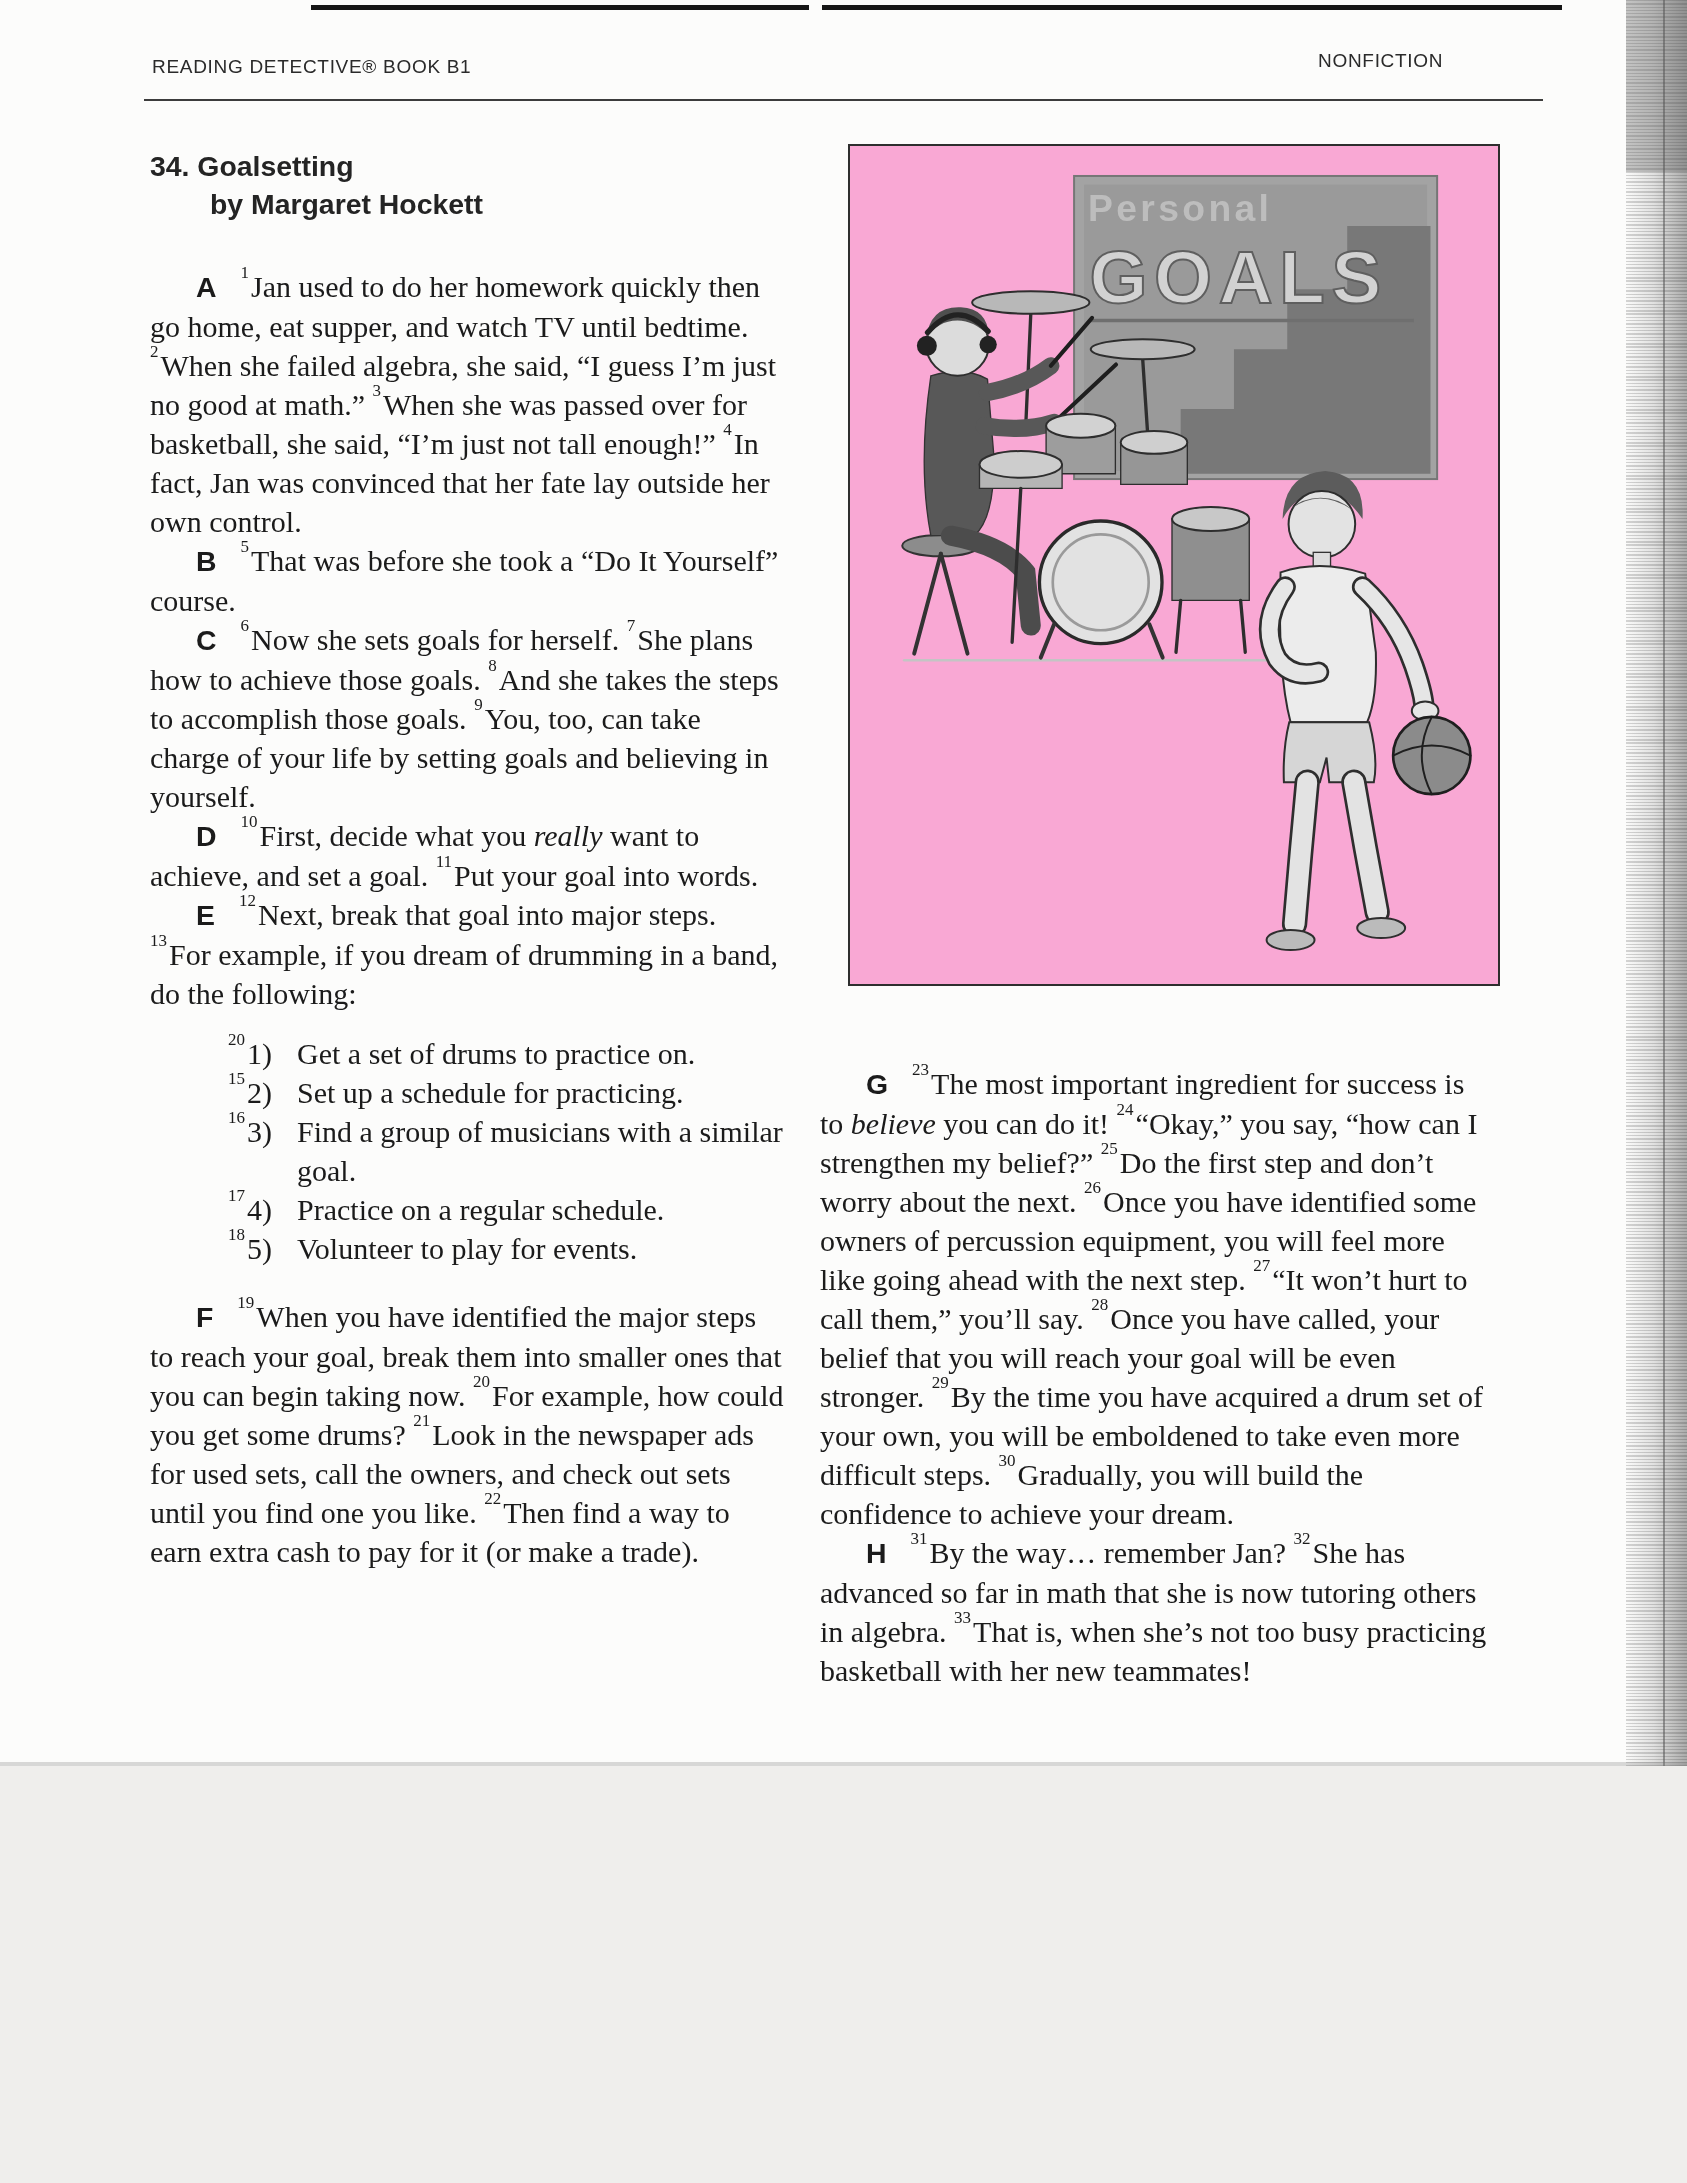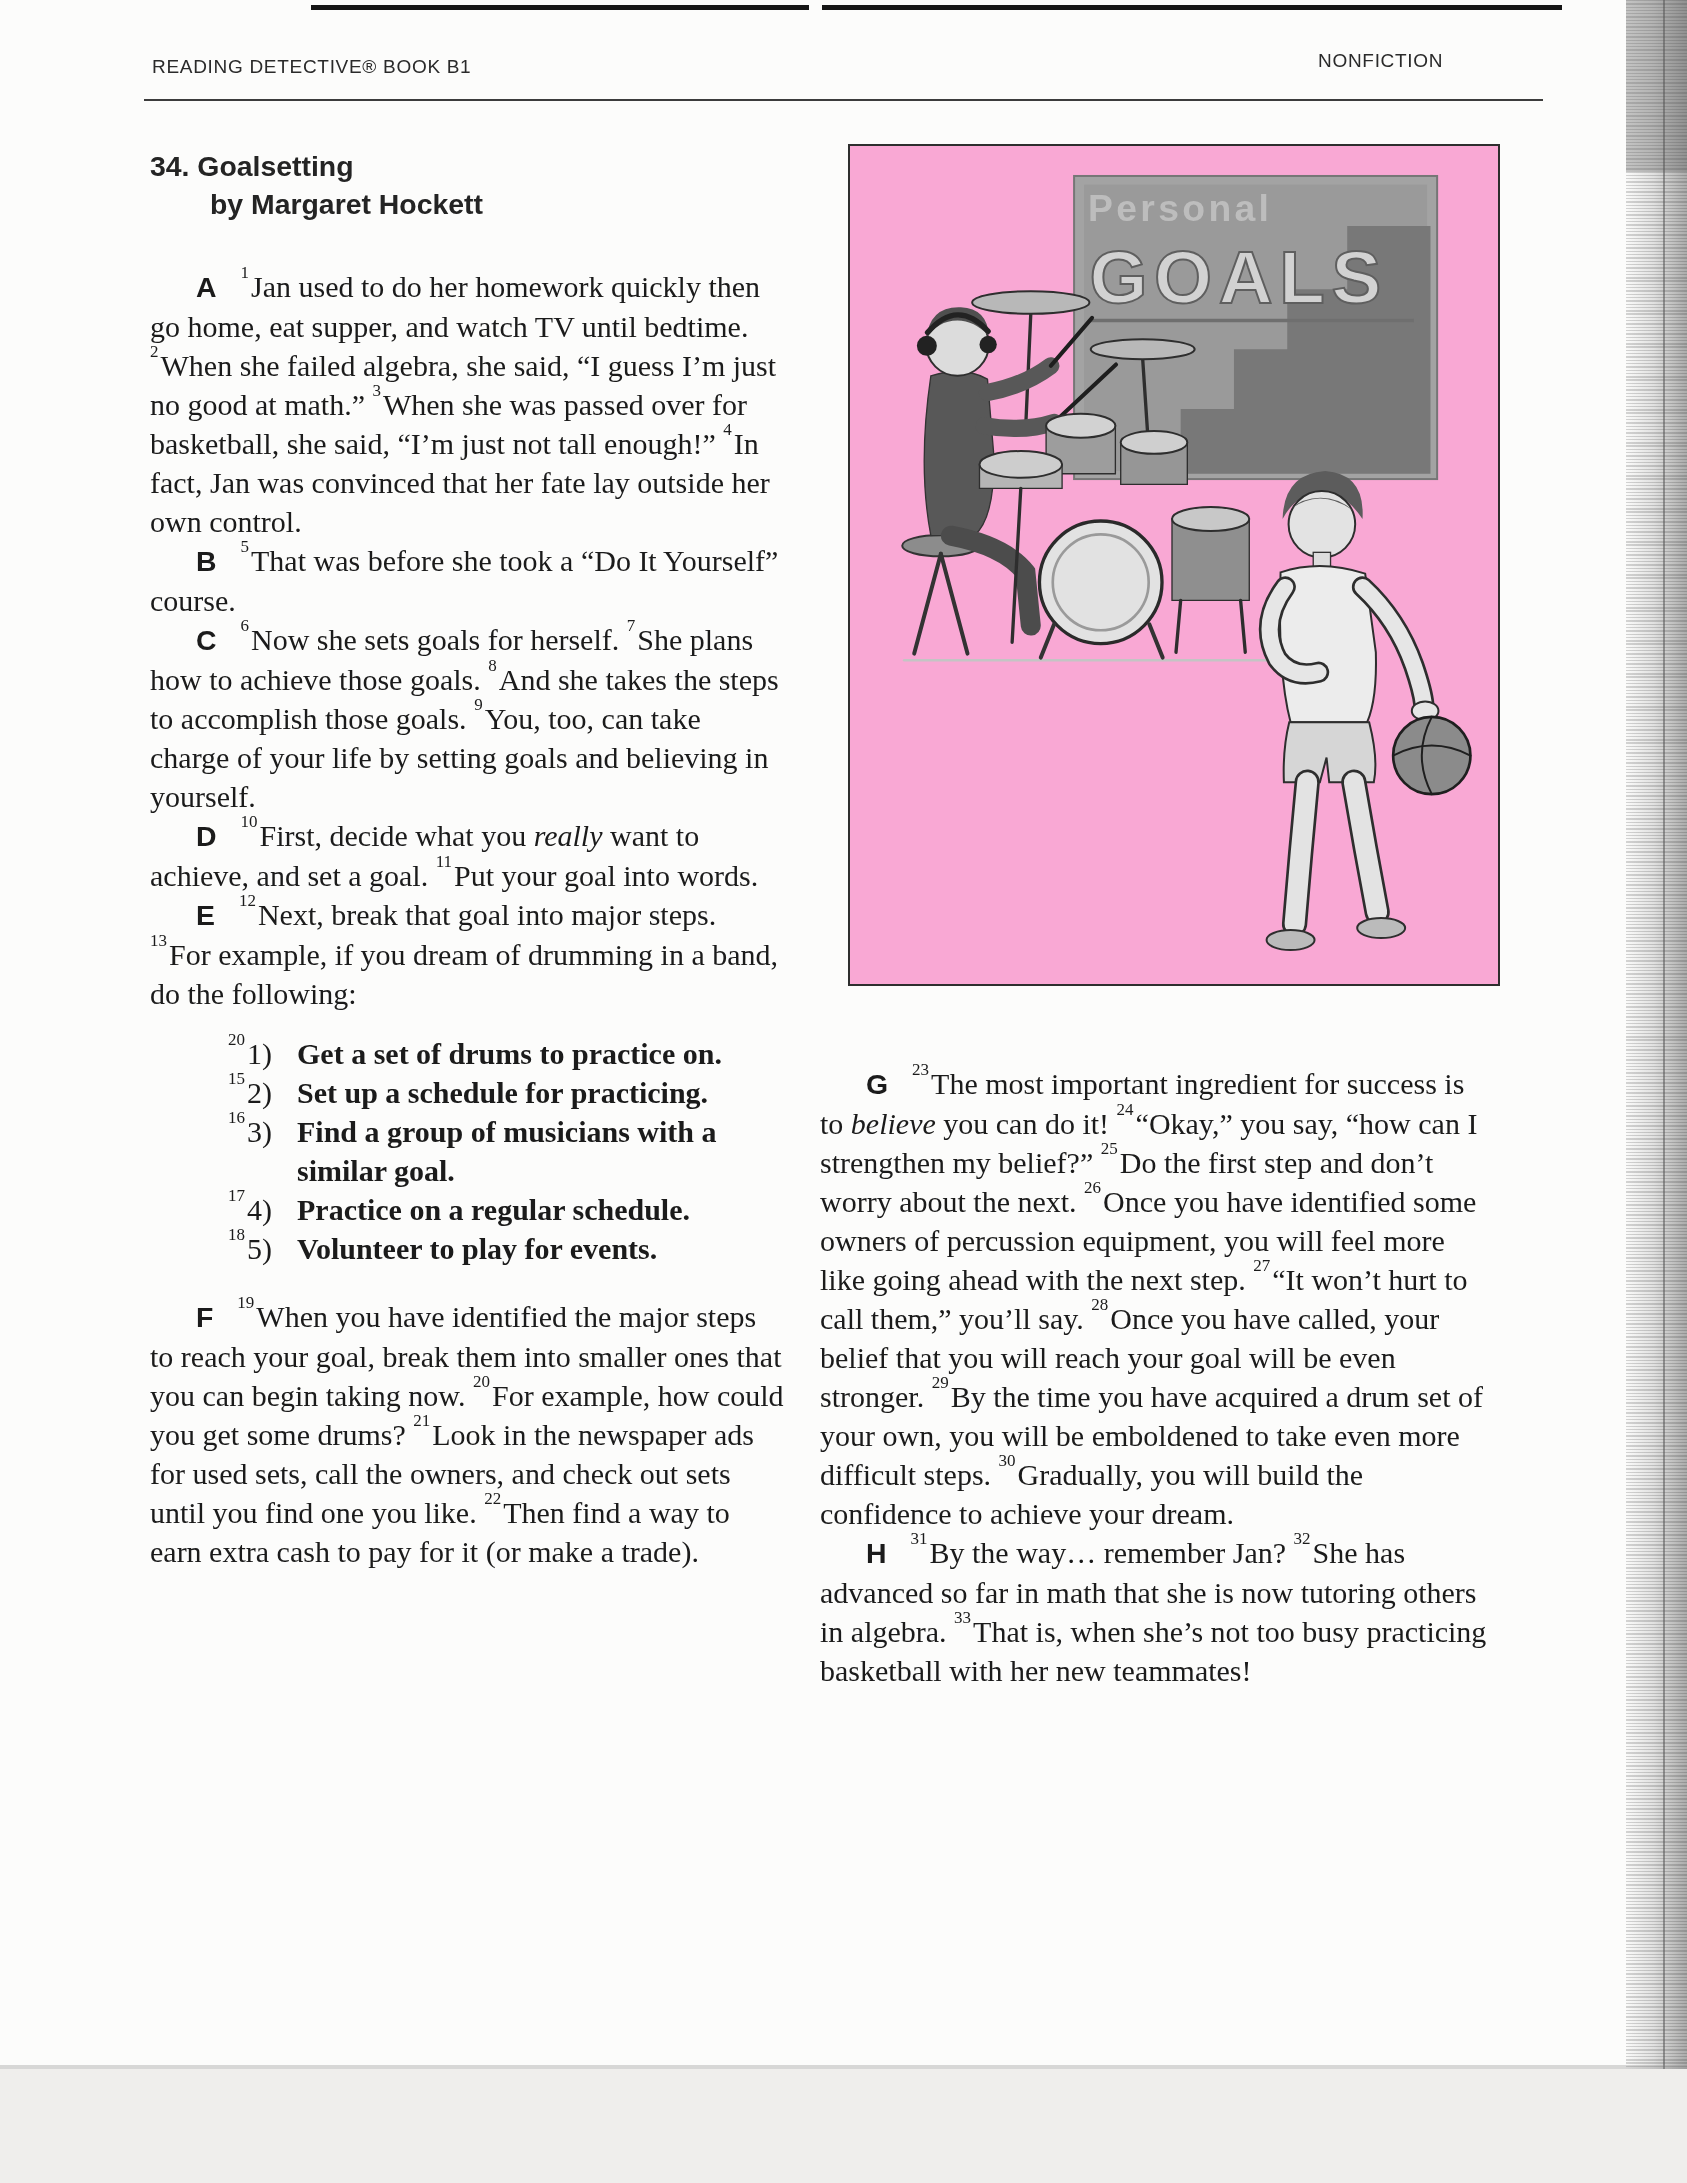--- a/index.html
+++ b/index.html
@@ -1,17 +1,17 @@
 <!DOCTYPE html>
 <html style="font-size:10.6px"><head>
 <meta charset="utf-8">
 <style>
   html,body{margin:0;padding:0;background:#efeeec;}
   .page{
-    position:relative;width:1687px;height:2069px;margin:0 auto;
+    position:relative;width:1687px;height:1766px;margin:0 auto;
     background:#fcfcfb;color:#1b1b1b;overflow:hidden;
     font-family:"Liberation Serif",serif;
   }
   
   .topbar{position:absolute;height:4.6px;background:#161616;}
   .topbar.one{left:311px;top:5.3px;width:498px;}
   .topbar.two{left:822px;top:5.3px;width:740px;}
   .scan-edge{
     position:absolute;top:0;right:0;width:61px;height:100%;
     background-image:
@@ -41,21 +41,21 @@
   .col-left{position:absolute;left:150px;top:267px;width:634px;font-size:30px;line-height:39px;}
   .col-right{position:absolute;left:820px;top:144px;width:685px;font-size:30px;line-height:39px;}
 
   .para{margin:0;text-indent:46px;}
   .plabel{font-family:"Liberation Sans",sans-serif;font-weight:700;font-size:28.4px;margin-right:24px;}
   sup{font-size:17px;line-height:0;position:relative;top:-0.5em;margin-right:2px;}
 
   .list{margin:21px 0 29px;padding-left:78px;}
   .litem{display:flex;margin:0;}
   .linum{flex:0 0 69px;}
-  .litext{flex:1;font-weight:bold;}
+  .litext{flex:1;}
 
   
   .figure{margin-left:28px;width:652px;height:842px;border:2.6px solid #2e2e2e;
     box-sizing:border-box;background:#f9a8d4;}
   .figure svg{display:block;width:100%;height:100%;}
   svg text{font-family:"Liberation Sans",sans-serif;}
   .right-paras{margin-top:78px;width:672px;}
 
   
   .pagenum{position:absolute;left:144px;top:2068px;font-size:26.5px;color:#1d1d1d;text-align:center;}

